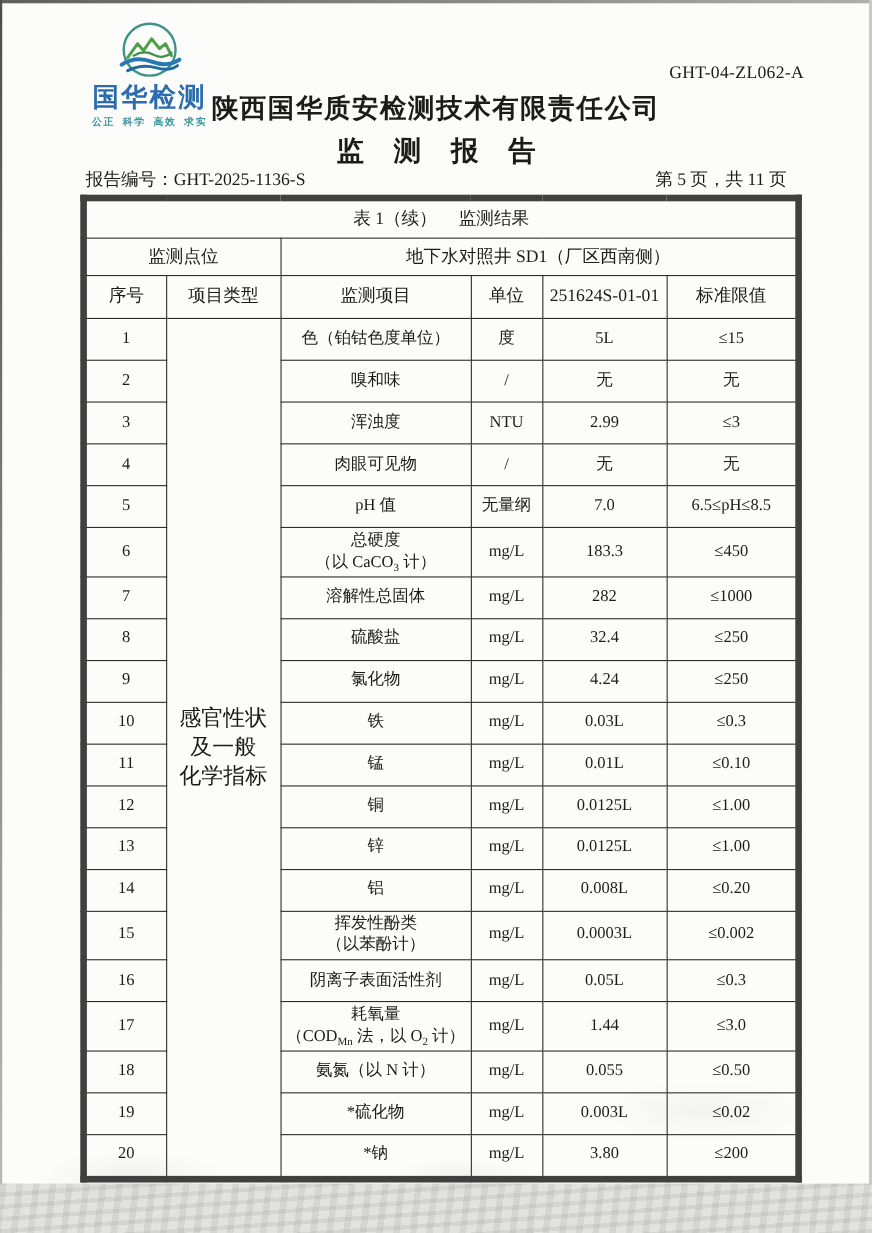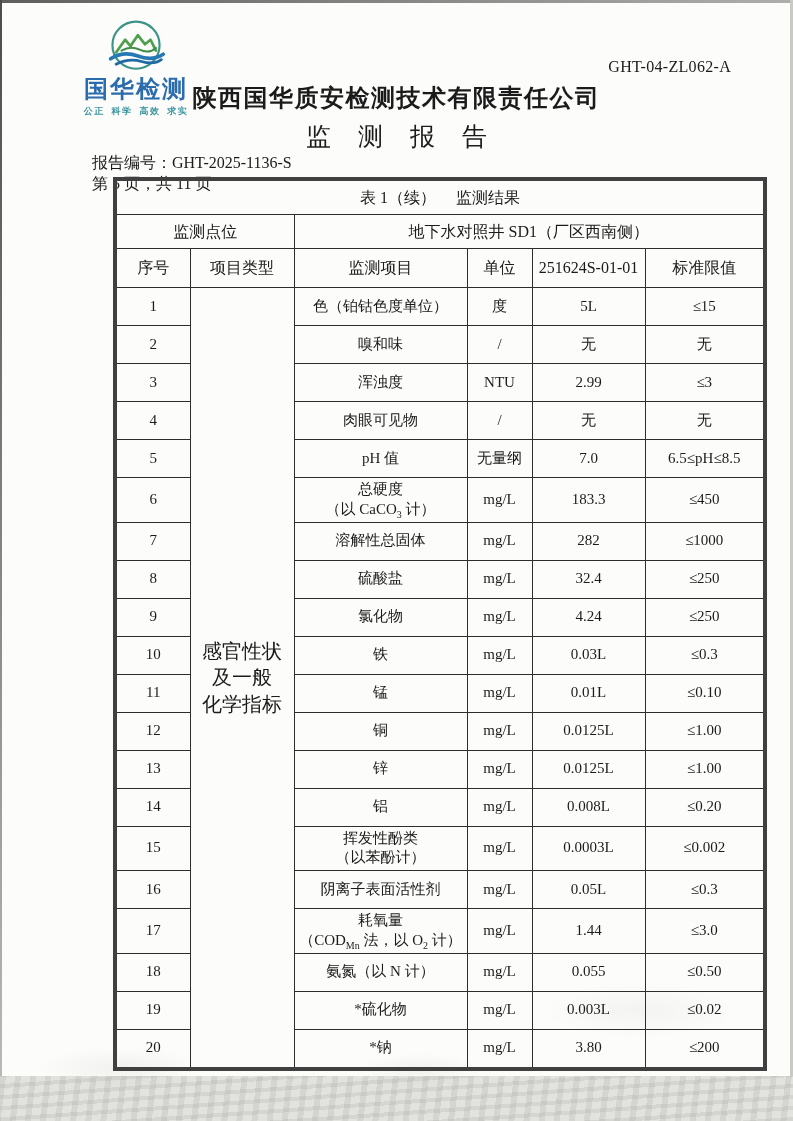--- a/index.html
+++ b/index.html
@@ -38,30 +38,29 @@
   .slogan{
     font-family:Liberation Mono, monospace;
     font-weight:bold;font-size:9px;letter-spacing:1.5px;margin-top:4px;white-space:nowrap;
   }
 
   
   .doc-code{position:absolute;top:58px;left:0;width:731px;text-align:right;font-size:16px;letter-spacing:.3px;}
   .company{position:absolute;top:82px;left:0;width:100%;text-align:center;
     font-size:24px;font-weight:bold;letter-spacing:1.5px;}
   .report-title{position:absolute;top:120px;left:0;width:100%;text-align:center;
-    font-size:25px;font-weight:normal;letter-spacing:27px;text-indent:27px;}
-  .meta{position:absolute;top:153px;left:92px;width:637px;display:flex;justify-content:space-between;font-size:16px;flex-direction:column;}
+    font-size:25px;font-weight:bold;letter-spacing:27px;text-indent:27px;}
+  .meta{position:absolute;top:153px;left:78px;width:637px;display:flex;justify-content:space-between;font-size:16px;}
 
   
   table.results{
     position:absolute;left:73px;top:177px;width:650px;
     border-collapse:collapse;table-layout:fixed;
-    border:4px solid #404040;
+    border:6px solid #404040;
     font-size:15px;
-    margin-left:40px;
   }
   table.results td,table.results th{
     border:1px solid #2d2d2d;text-align:center;vertical-align:middle;
     padding:2px 3px;line-height:1.32;font-weight:normal;
   }
   .row-title td{height:29px;font-size:16px;}
   .row-point td{height:29px;font-size:16px;}
   .row-head th{height:34px;font-size:16px;}
   tbody td{height:33px;}
   td.cat{line-height:1.65;font-size:20px;}

